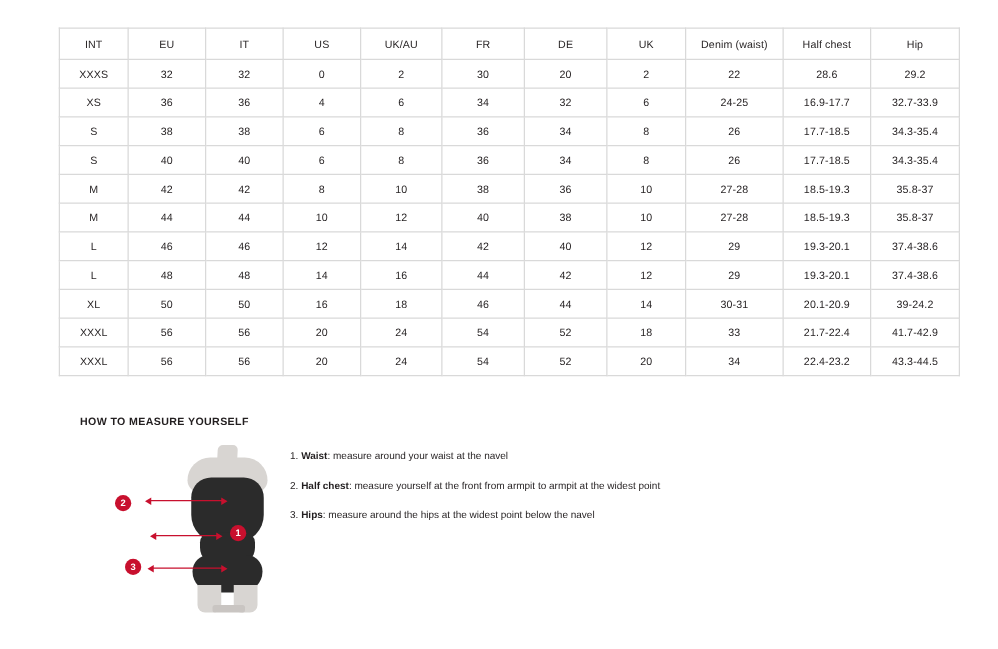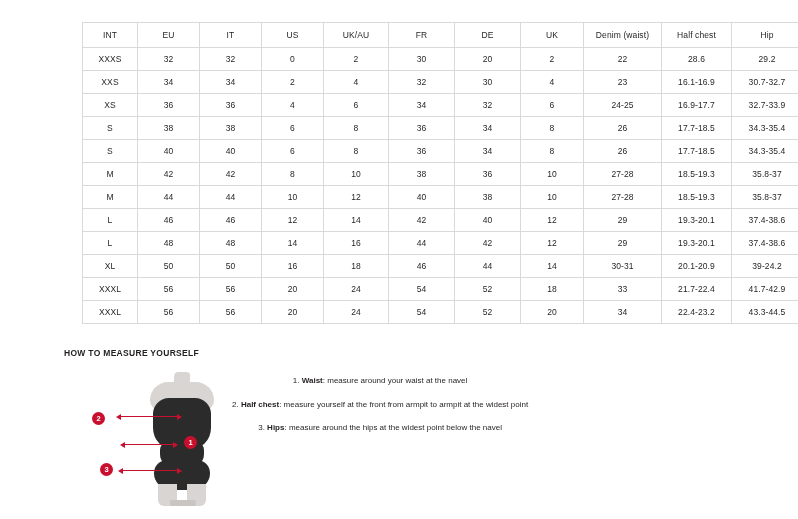--- a/index.html
+++ b/index.html
@@ -16,21 +16,21 @@
     overflow: hidden;
   }
   .page {
     position: relative;
     width: 798px;
     height: 519px;
   }
   
   .table-wrap {
     position: absolute;
-    left: 82px;
+    left: 47px;
     top: 22px;
     width: 670px;
   }
   table.size-table {
     border-collapse: collapse;
     width: 670px;
     table-layout: fixed;
   }
   table.size-table td,
   table.size-table th {
@@ -57,21 +57,21 @@
   col.c6 { width: 66px; }
   col.c7 { width: 63px; }
   col.c8 { width: 78px; }
   col.c9 { width: 70px; }
   col.c10 { width: 71px; }
 
   
   .measure {
     position: absolute;
     left: 64px;
-    top: 348px;
+    top: 332px;
     width: 680px;
   }
   .measure-title {
     font-size: 8.5px;
     font-weight: bold;
     letter-spacing: 0.3px;
     color: #231f20;
     margin-bottom: 8px;
   }
   .measure-body {
@@ -88,21 +88,20 @@
   }
   .steps {
     margin-left: 22px;
     padding-top: 10px;
   }
   .step {
     font-size: 8px;
     color: #231f20;
     margin-bottom: 14px;
     line-height: 1.2;
-    text-align: center;
   }
   .step b { font-weight: bold; }
 
   
   .torso {
     position: absolute;
     left: 32px;
     top: 6px;
     width: 52px;
     height: 126px;
@@ -254,33 +253,20 @@
           <td>32</td>
           <td>32</td>
           <td>0</td>
           <td>2</td>
           <td>30</td>
           <td>20</td>
           <td>2</td>
           <td>22</td>
           <td>28.6</td>
           <td>29.2</td>
-        </tr>
-        <tr>
-          <td>XXS</td>
-          <td>34</td>
-          <td>34</td>
-          <td>2</td>
-          <td>4</td>
-          <td>32</td>
-          <td>30</td>
-          <td>4</td>
-          <td>23</td>
-          <td>16.1-16.9</td>
-          <td>30.7-32.7</td>
         </tr>
         <tr>
           <td>XS</td>
           <td>36</td>
           <td>36</td>
           <td>4</td>
           <td>6</td>
           <td>34</td>
           <td>32</td>
           <td>6</td>

